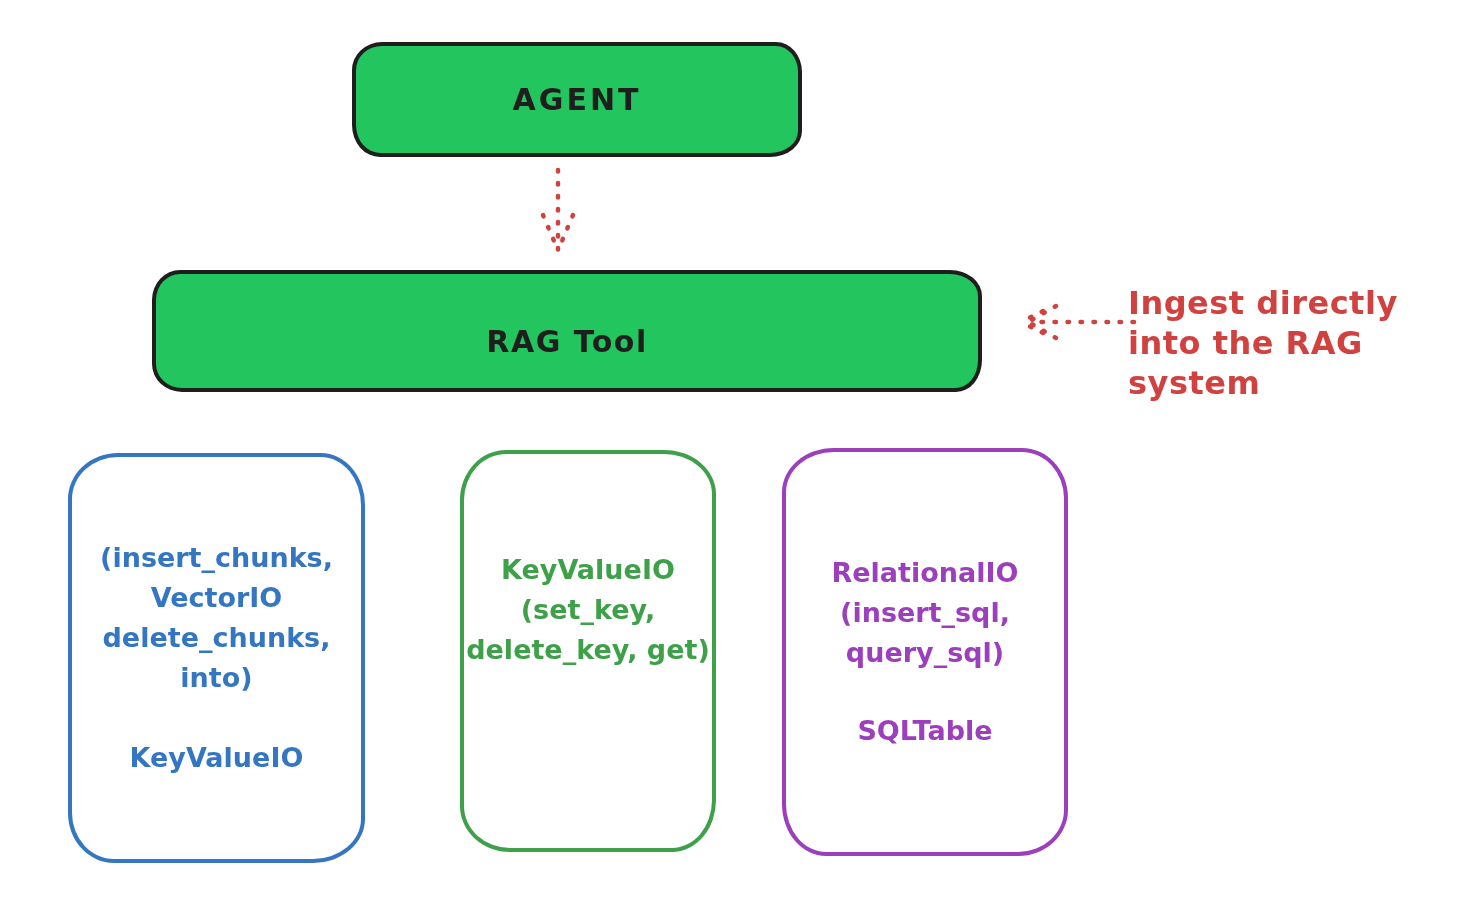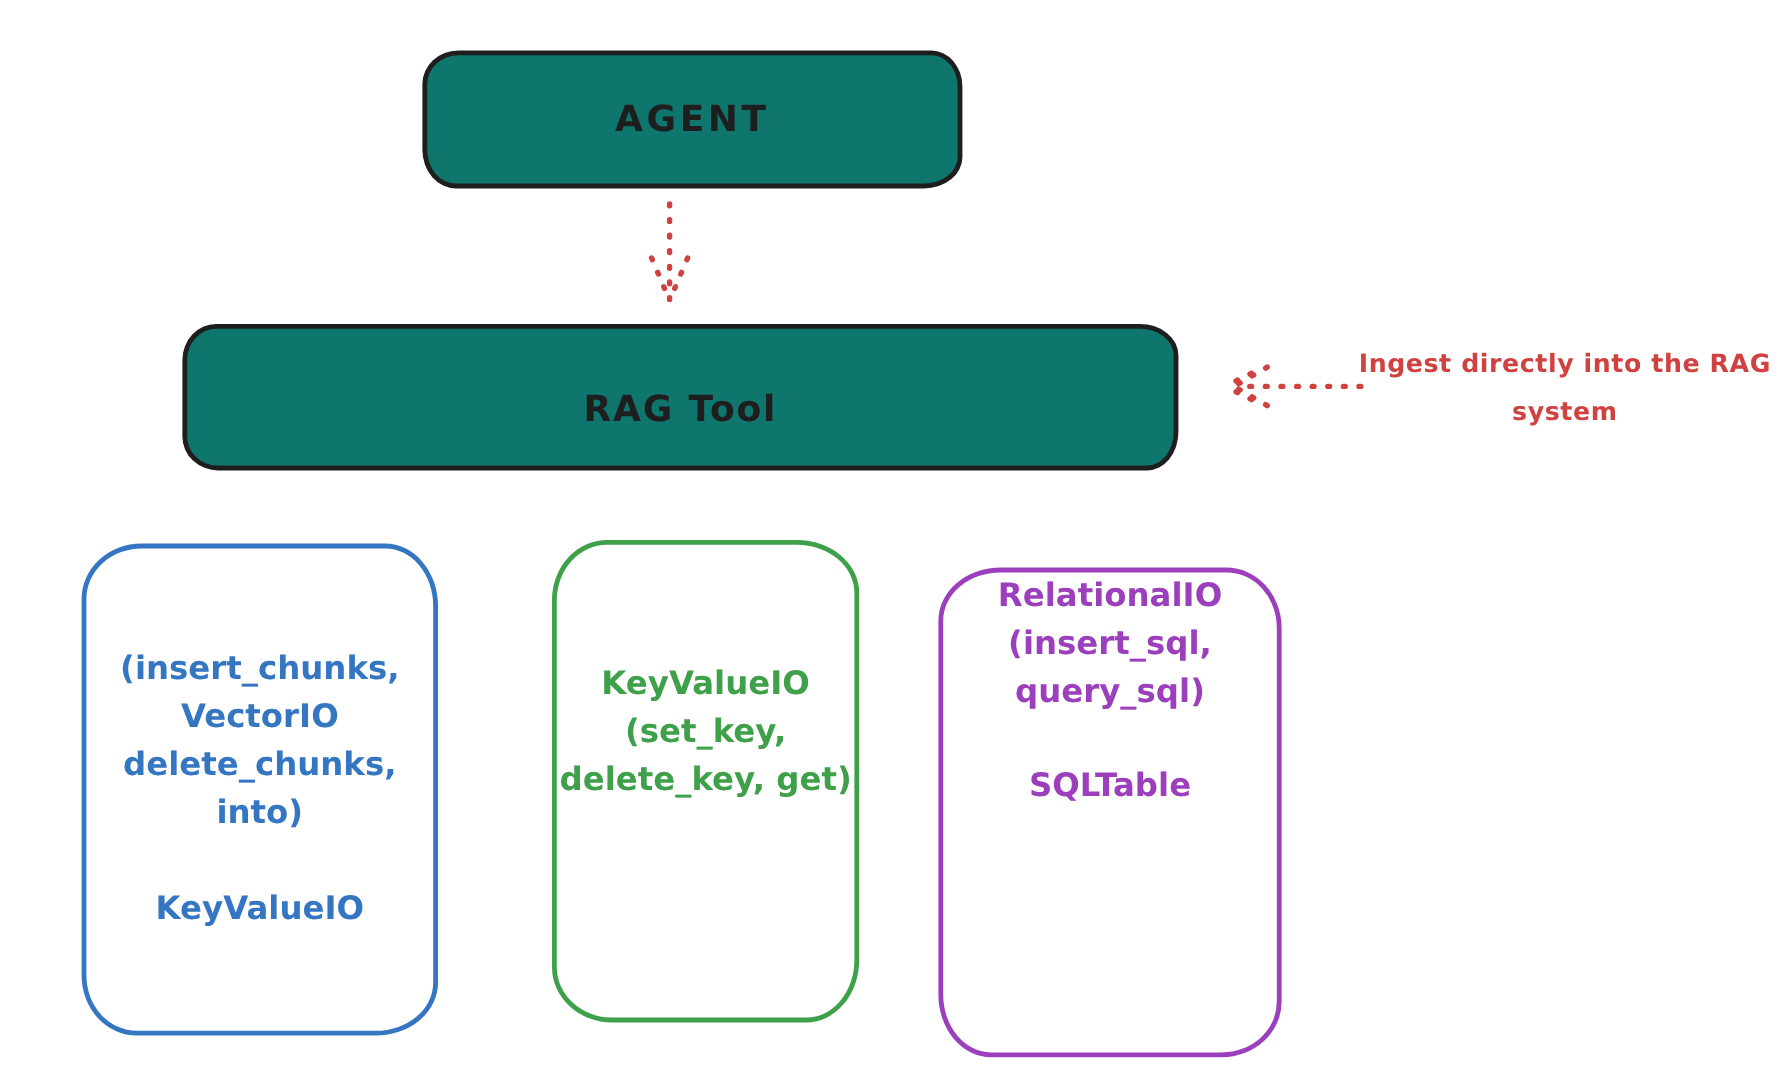--- a/index.html
+++ b/index.html
@@ -10,21 +10,21 @@
   }
   #canvas {
     position: relative;
     width: 1484px;
     height: 910px;
     background: #ffffff;
     overflow: hidden;
   }
   .node {
     position: absolute;
-    background: #0f766e;
+    background: #22c55e;
     box-sizing: border-box;
   }
   .ink-box {
     border: 4px solid var(--ink, #1e1e1e);
   }
   .node-label {
     font-weight: 700;
     color: var(--ink, #1e1e1e);
   }
   #agent-box {
@@ -66,32 +66,32 @@
   #keyvalue-box {
     left: 428px; top: 450px; width: 256px; height: 402px;
     border: 4px solid var(--green, #3fa04a);
     color: var(--green, #3fa04a);
     border-radius: 46px 52px 44px 50px / 50px 44px 52px 46px;
     padding-top: 96px;
     margin-left: 32px;
   }
   #keyvalue-box .store-gap { height: 38px; }
   #relational-box {
-    left: 782px; top: 473px; width: 286px; height: 408px;
+    left: 782px; top: 448px; width: 286px; height: 408px;
     border: 4px solid var(--purple, #9c3fbc);
     color: var(--purple, #9c3fbc);
     border-radius: 52px 46px 50px 44px / 44px 50px 46px 52px;
+    padding-top: 101px;
   }
   #relational-box .store-gap { height: 38px; }
   #ingest-note {
     position: absolute;
     left: 1128px; top: 283px; width: 352px;
-    text-align: center;
     color: var(--red, #d04240);
-    font-size: 21px;
+    font-size: 32px;
     font-weight: 700;
     line-height: 40px;
     letter-spacing: 0.5px;
   }
   #arrow-layer {
     position: absolute;
     left: 0; top: 0;
     pointer-events: none;
   }
   .dotted-arrow {

